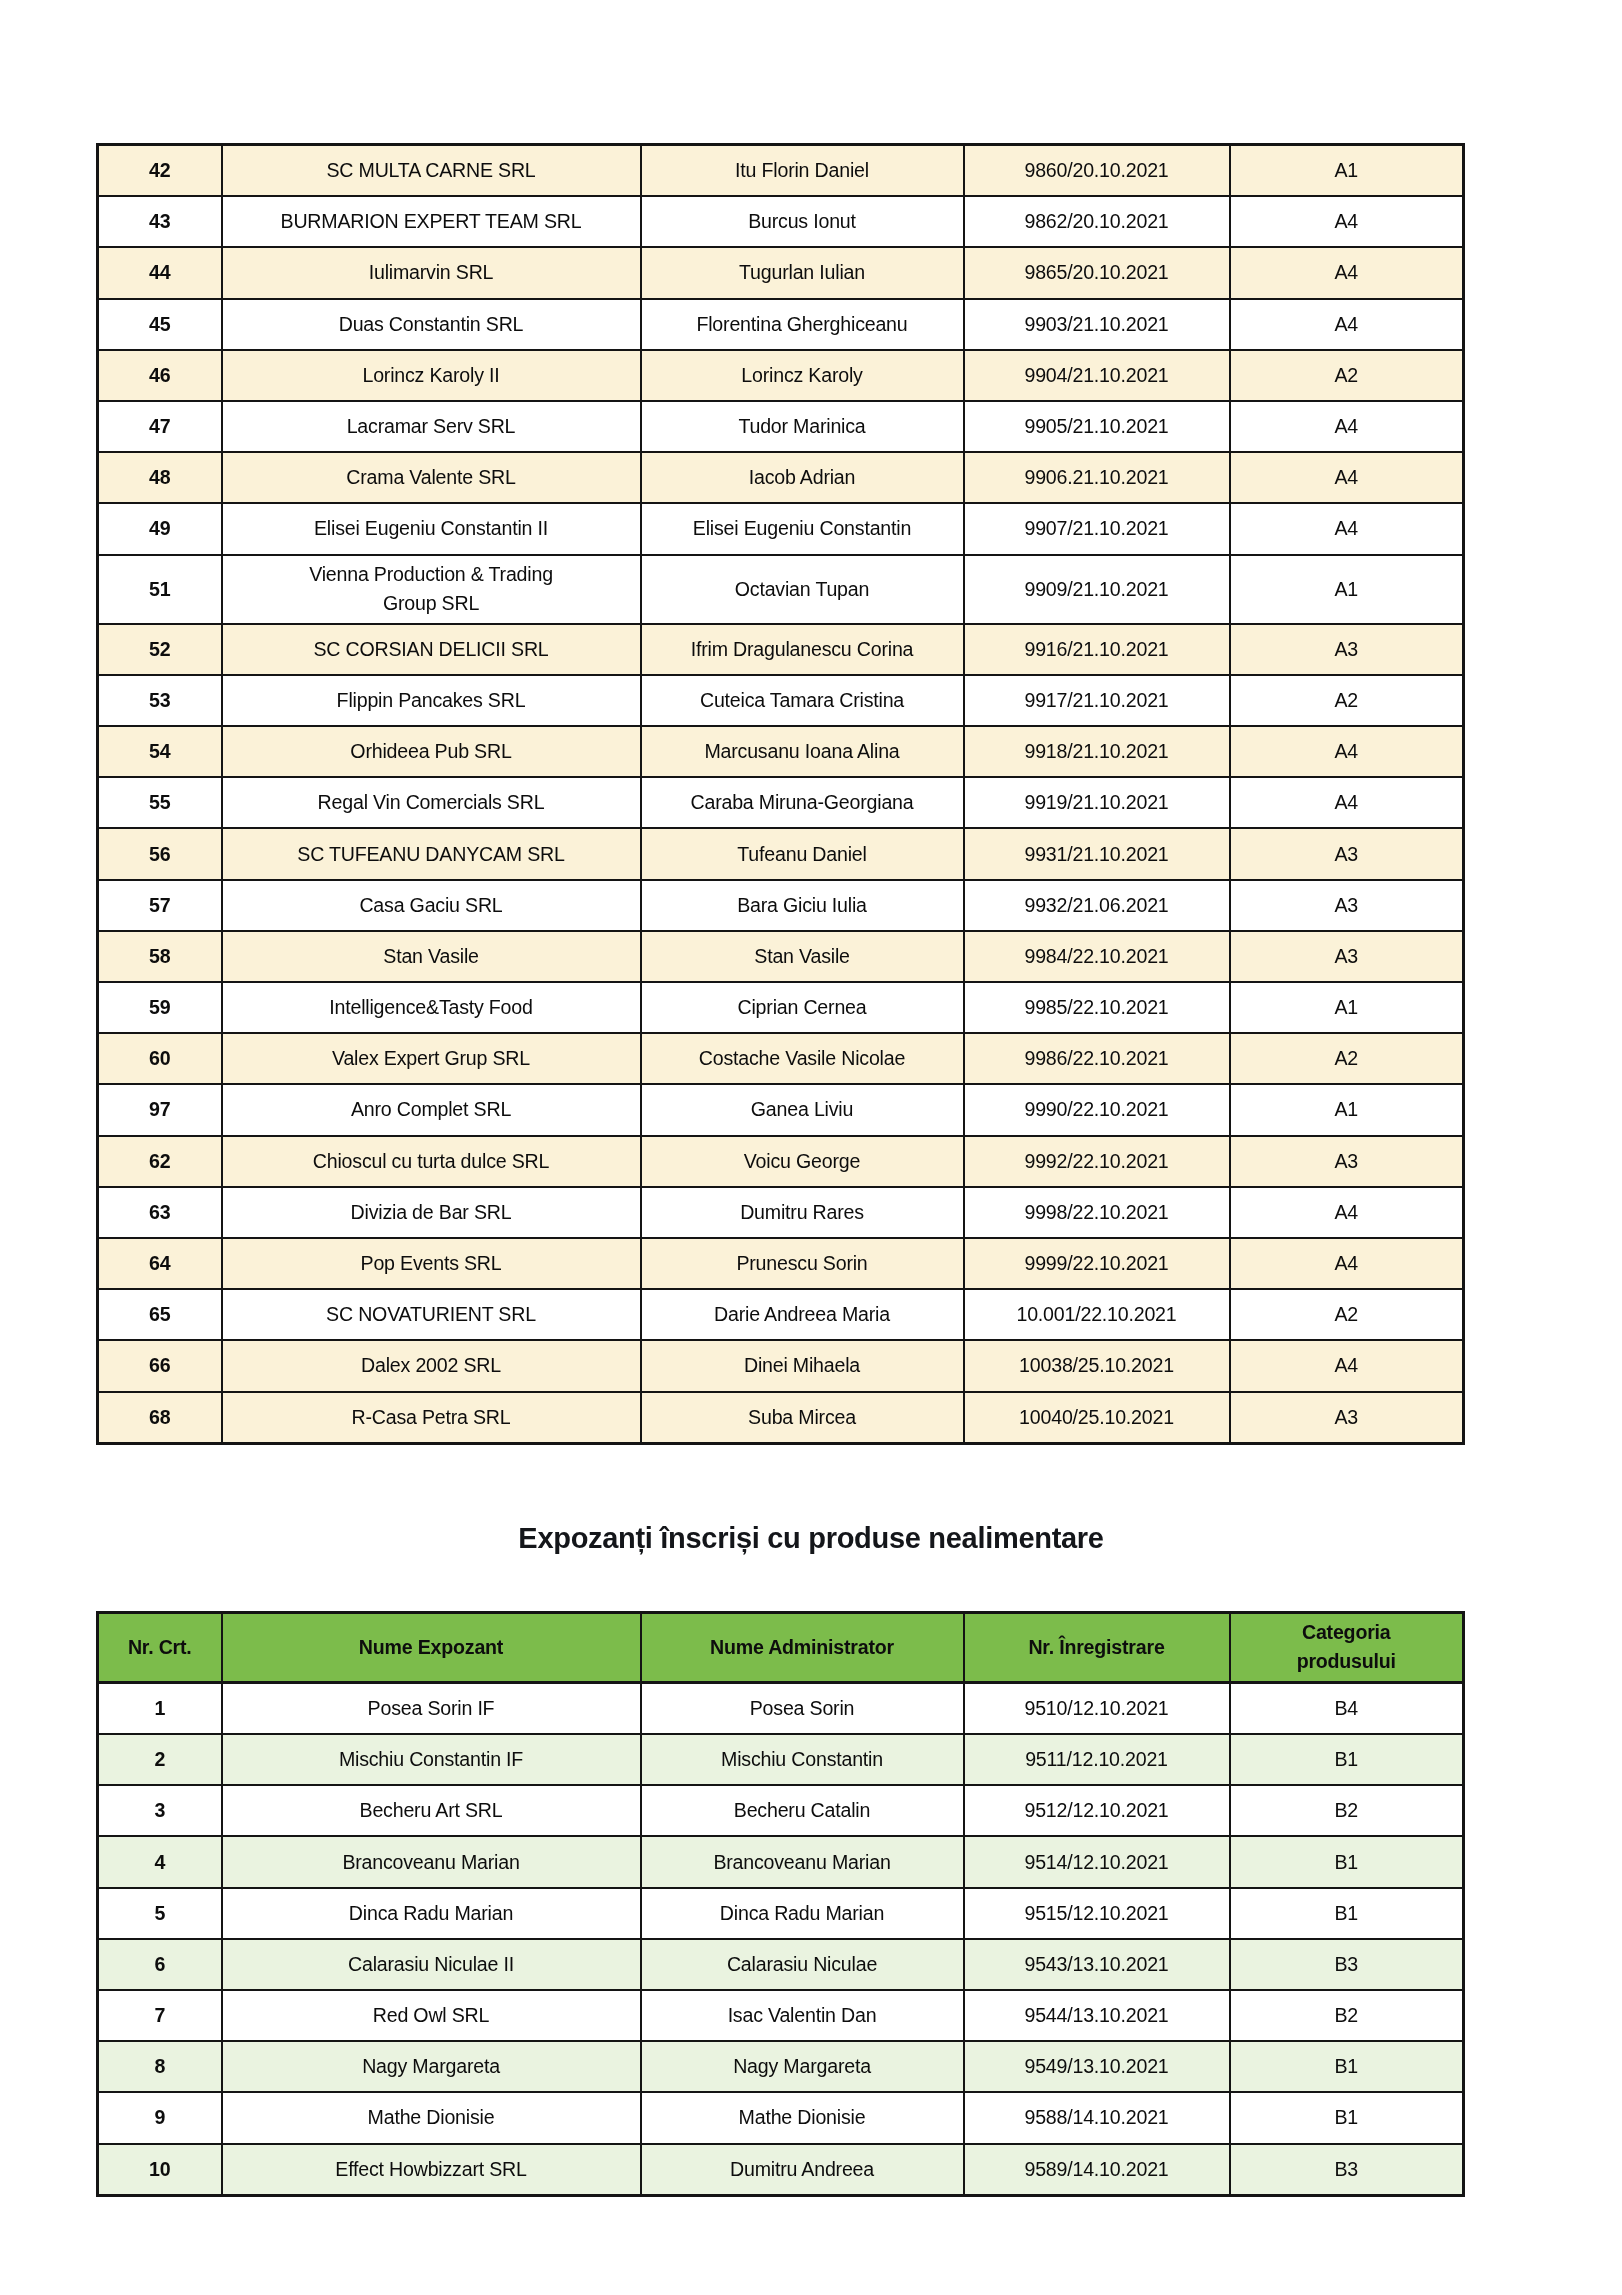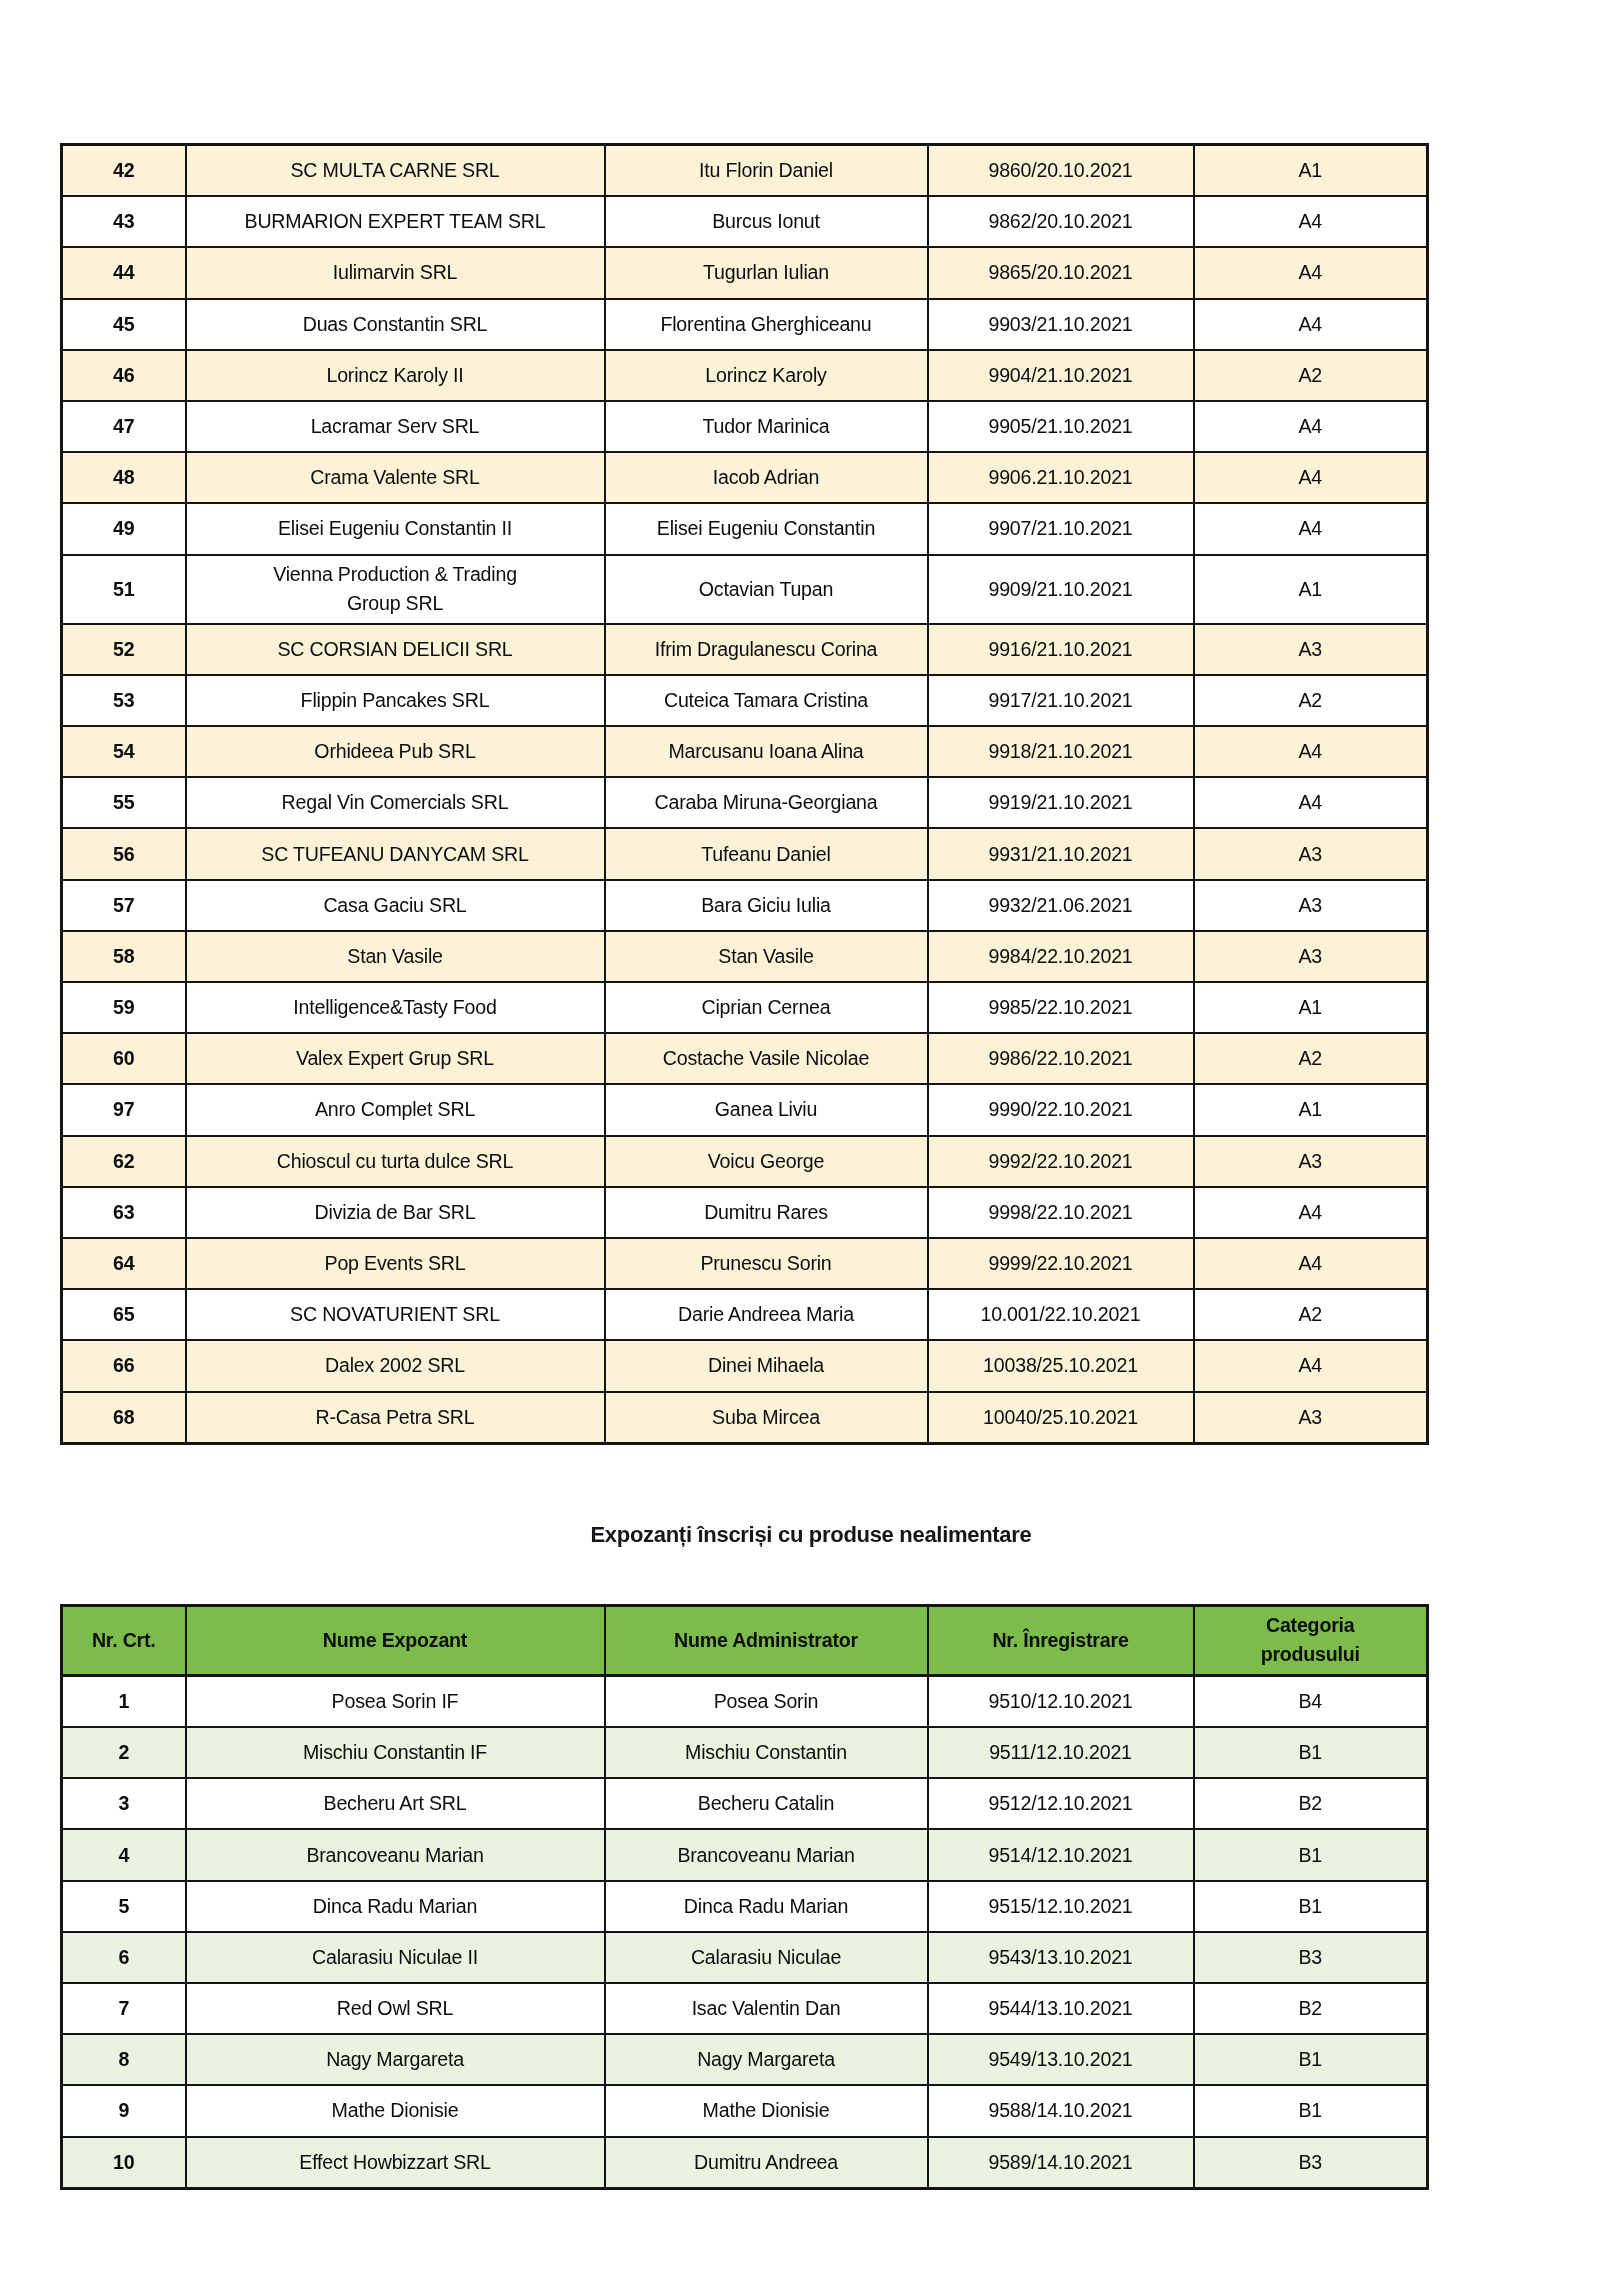--- a/index.html
+++ b/index.html
@@ -7,21 +7,21 @@
     width:1622px;height:2295px;
     background:#ffffff;
     font-family:"Liberation Sans", sans-serif;
     color:#0d0d0d;
   }
   .page{width:1622px;height:2295px;overflow:hidden;}
   .spacer-top{height:143px;}
   table.doc{
     border-collapse:collapse;
     table-layout:fixed;
-    margin-left:60px;
+    margin-left:96px;
     width:1366px;
     border:3.3px solid #141414;
   }
   table.doc td, table.doc th{
     border:2px solid #141414;
     border-top-width:2.6px;
     border-bottom-width:2.6px;
     text-align:center;
     vertical-align:middle;
     font-size:19.6px;
@@ -42,21 +42,21 @@
   .t2-alt{background:#EAF3E0;}
   thead th{
     background:#7CBC4B;
     font-weight:bold;
     font-size:20px;
     border-bottom-width:3.3px !important;
   }
   h2.section-heading{
     margin:77px 0 56px 0;
     text-align:center;
-    font-size:22px;
+    font-size:29px;
     font-weight:bold;
     color:#14161a;
     letter-spacing:-0.3px;
   }
 </style>
 </head>
 <body>
 
 <div class="page">
 

